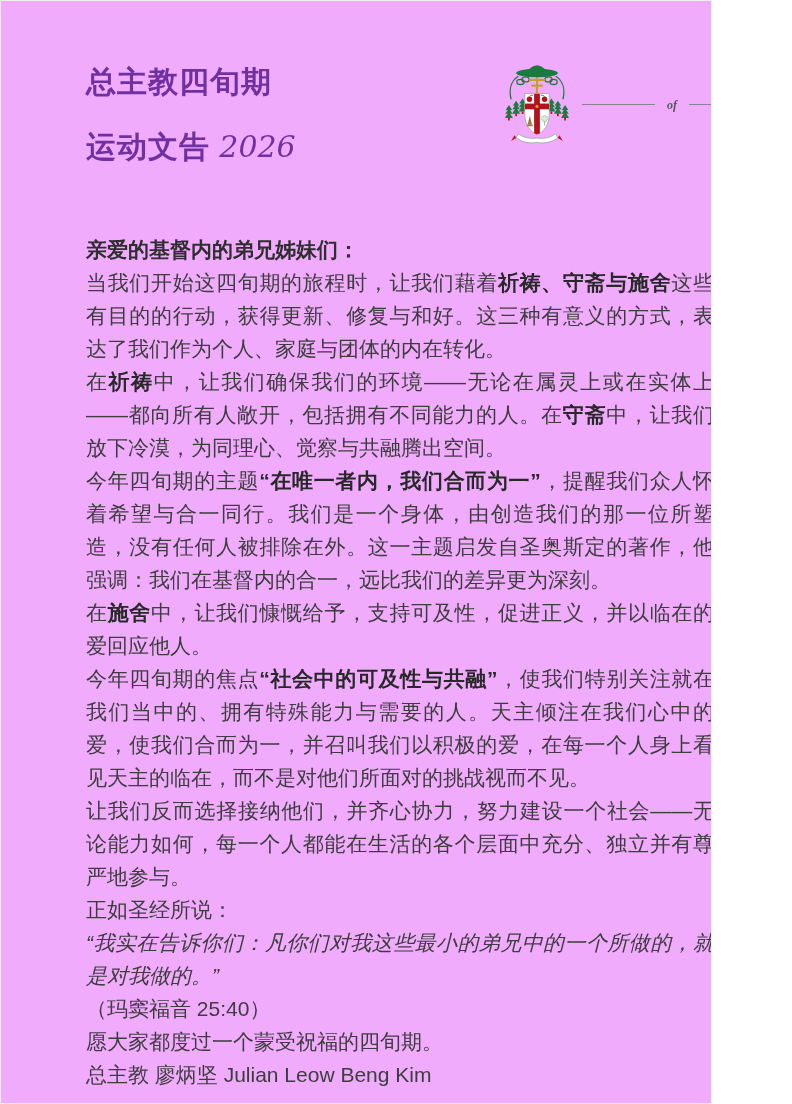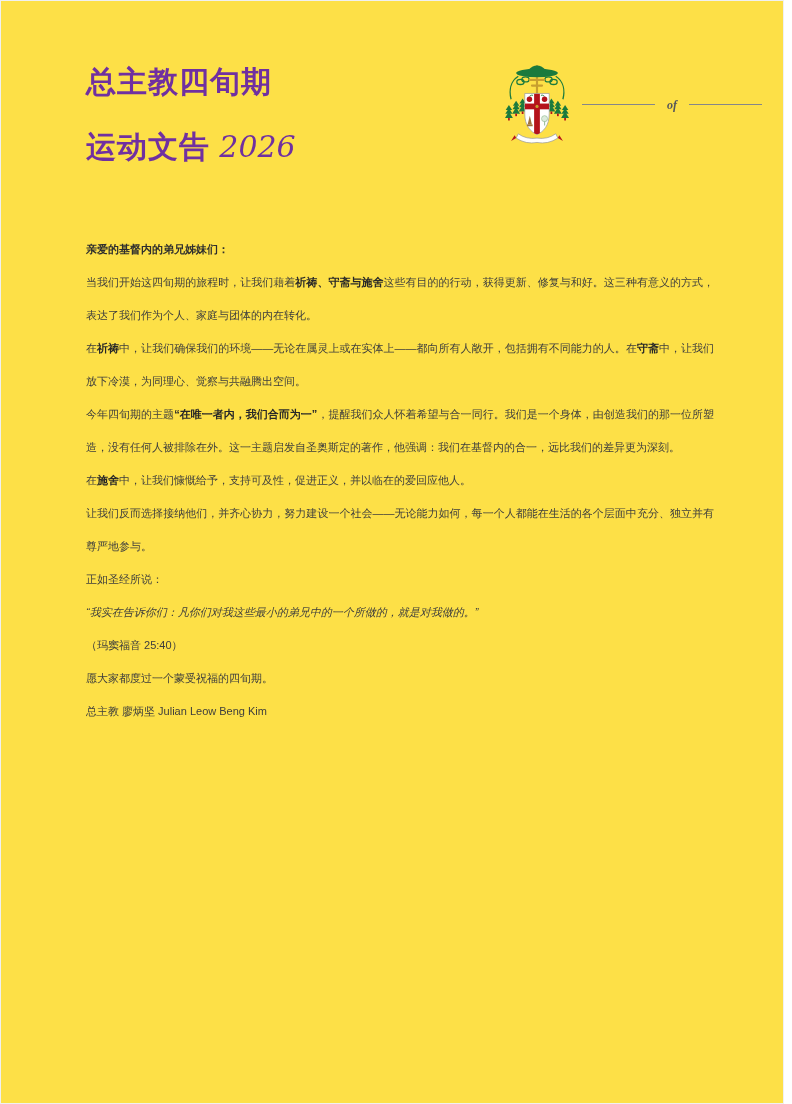--- a/index.html
+++ b/index.html
@@ -2,22 +2,22 @@
 <html style="--title-color: #7030A0; --logo-gray: #55565A;"><head>
 <meta charset="utf-8">
 <style>
   :root{
     --title-color:#7030A0;
     --logo-gray:#55565A;
   }
   html,body{margin:0;padding:0;background:#ffffff;}
   .page{
     position:relative;
-    width:784px;height:1104px;
-    background:#fde047;
+    width:712px;height:1104px;
+    background:#f0abfc;
     border:1px solid #f0f0f0;
     box-sizing:border-box;
     font-family:"Liberation Sans","DejaVu Sans",sans-serif;
     overflow:hidden;
   }
   
   .title{
     position:absolute;left:85px;top:48px;
     color:var(--title-color);
     font-size:30px;line-height:65px;font-weight:600;
@@ -38,21 +38,21 @@
     font-family:"Liberation Serif","DejaVu Serif",serif;
   }
   .logo-l1{font-size:22px;letter-spacing:1.5px;line-height:24px;}
   .logo-mid{display:flex;align-items:center;gap:12px;height:10px;margin:1px 0 2px;font-weight:bold;}
   .hr{flex:1;height:1px;background:#85868a;}
   .of{font-style:italic;font-size:12px;line-height:10px;}
   .logo-l2{font-size:22px;letter-spacing:0.5px;line-height:24px;}
   
   .letter{
     position:absolute;left:85px;top:232px;width:628px;
-    font-size:11px;line-height:33px;color:#3D3D3D;
+    font-size:21px;line-height:33px;color:#3D3D3D;
     text-align:justify;text-justify:inter-ideograph;
   }
   .letter p{margin:0;}
   .salutation{font-weight:bold;color:#2E2E2E;margin-bottom:15px;}
   .para{margin-bottom:8px;}
   .para b{color:#282828;margin-top:20px;}
   .scripture-line{line-height:33px;}
   .quote{font-style:italic;}
   .closing{margin-top:53px;}
   .signature{margin-top:50px;}
@@ -139,20 +139,21 @@
   </div>
 
   <div class="letter">
     <p class="salutation">亲爱的基督内的弟兄姊妹们：</p>
 
     <div id="paragraphs">
         <p class="para"><span>当我们开始这四旬期的旅程时，让我们藉着</span><b>祈祷、守斋与施舍</b><span>这些有目的的行动，获得更新、修复与和好。这三种有意义的方式，表达了我们作为个人、家庭与团体的内在转化。</span></p>
         <p class="para"><span>在</span><b>祈祷</b><span>中，让我们确保我们的环境——无论在属灵上或在实体上——都向所有人敞开，包括拥有不同能力的人。在</span><b>守斋</b><span>中，让我们放下冷漠，为同理心、觉察与共融腾出空间。</span></p>
         <p class="para"><span>今年四旬期的主题</span><b>“在唯一者内，我们合而为一”</b><span>，提醒我们众人怀着希望与合一同行。我们是一个身体，由创造我们的那一位所塑造，没有任何人被排除在外。这一主题启发自圣奥斯定的著作，他强调：我们在基督内的合一，远比我们的差异更为深刻。</span></p>
         <p class="para"><span>在</span><b>施舍</b><span>中，让我们慷慨给予，支持可及性，促进正义，并以临在的爱回应他人。</span></p>
+        <p class="para"><span>今年四旬期的焦点</span><b>“社会中的可及性与共融”</b><span>，使我们特别关注就在我们当中的、拥有特殊能力与需要的人。天主倾注在我们心中的爱，使我们合而为一，并召叫我们以积极的爱，在每一个人身上看见天主的临在，而不是对他们所面对的挑战视而不见。</span></p>
         <p class="para"><span>让我们反而选择接纳他们，并齐心协力，努力建设一个社会——无论能力如何，每一个人都能在生活的各个层面中充分、独立并有尊严地参与。</span></p>
       </div>
 
     <div class="scripture">
       <div class="scripture-line">正如圣经所说：</div>
       <div class="scripture-line quote">“我实在告诉你们：凡你们对我这些最小的弟兄中的一个所做的，就是对我做的。”</div>
       <div class="scripture-line">（玛窦福音 25:40）</div>
     </div>
 
     <p class="closing">愿大家都度过一个蒙受祝福的四旬期。</p>

